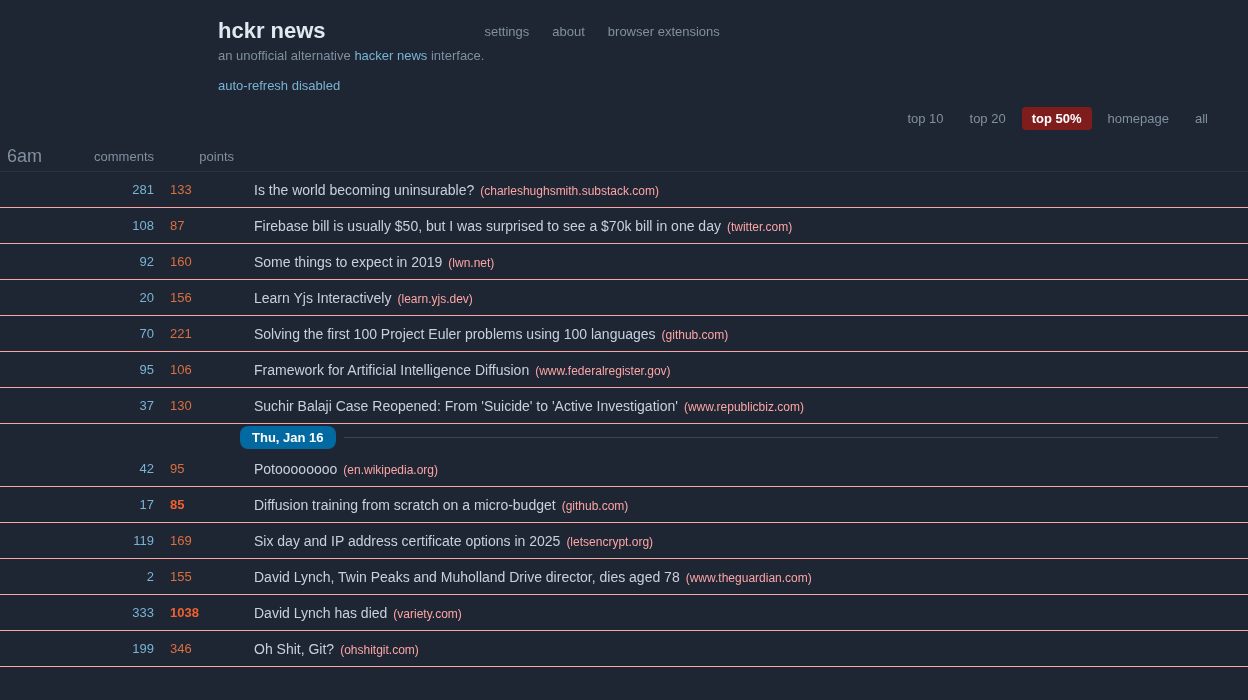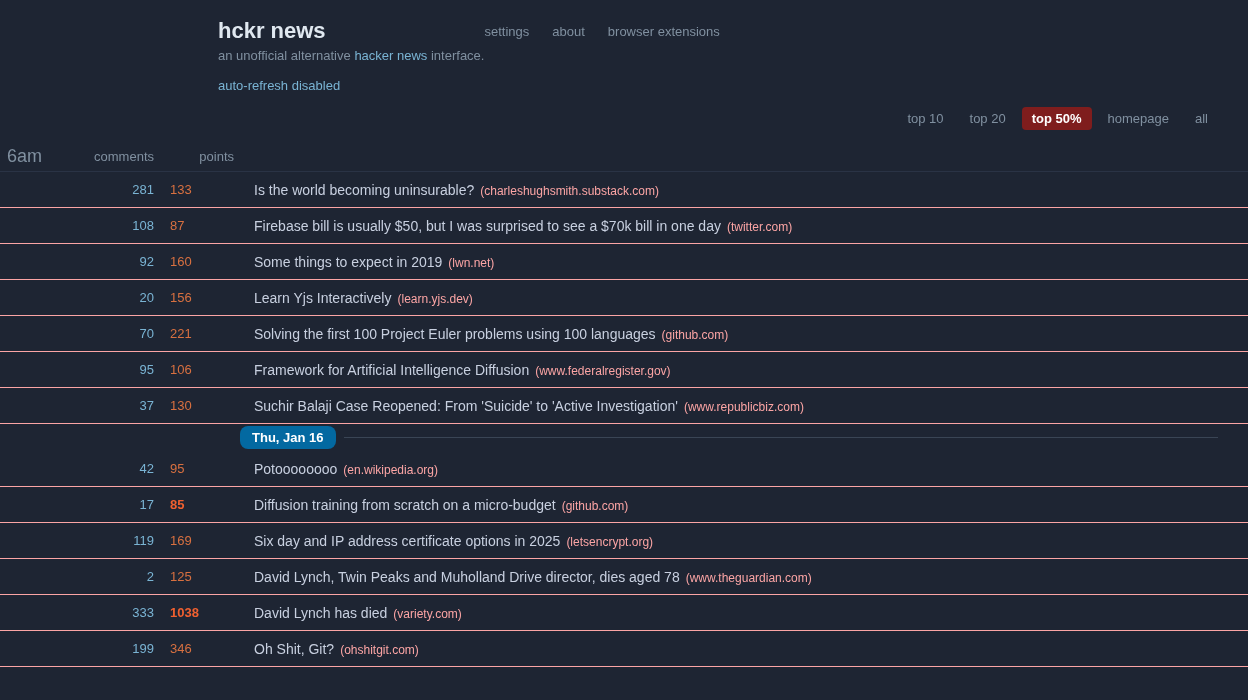--- a/index.html
+++ b/index.html
@@ -267,21 +267,21 @@
       </div>
       <div class="news-row">
         <div style="width: 50px; flex-shrink: 0;"></div>
         <div class="row-comments">119</div>
         <div class="row-points normal">169</div>
         <div class="row-title"><a href="#">Six day and IP address certificate options in 2025</a><span class="row-domain">(letsencrypt.org)</span></div>
       </div>
       <div class="news-row">
         <div style="width: 50px; flex-shrink: 0;"></div>
         <div class="row-comments">2</div>
-        <div class="row-points normal">125</div>
+        <div class="row-points normal">155</div>
         <div class="row-title"><a href="#">David Lynch, Twin Peaks and Muholland Drive director, dies aged 78</a><span class="row-domain">(www.theguardian.com)</span></div>
       </div>
       <div class="news-row">
         <div style="width: 50px; flex-shrink: 0;"></div>
         <div class="row-comments">333</div>
         <div class="row-points high">1038</div>
         <div class="row-title"><a href="#">David Lynch has died</a><span class="row-domain">(variety.com)</span></div>
       </div>
       <div class="news-row">
         <div style="width: 50px; flex-shrink: 0;"></div>

